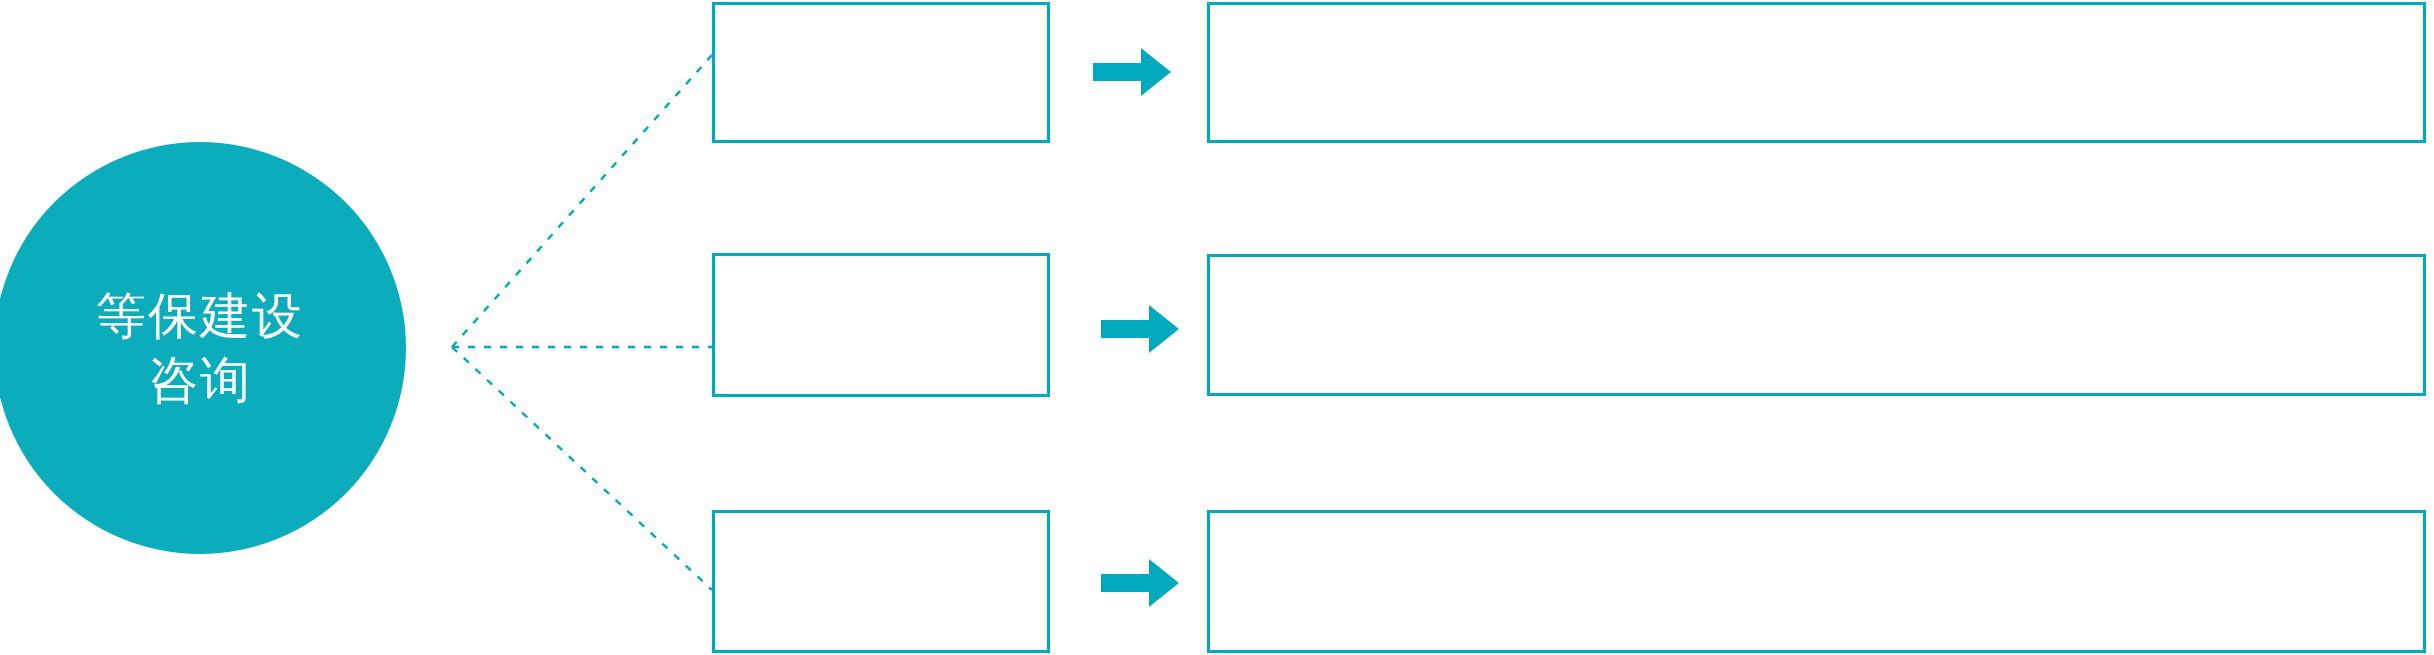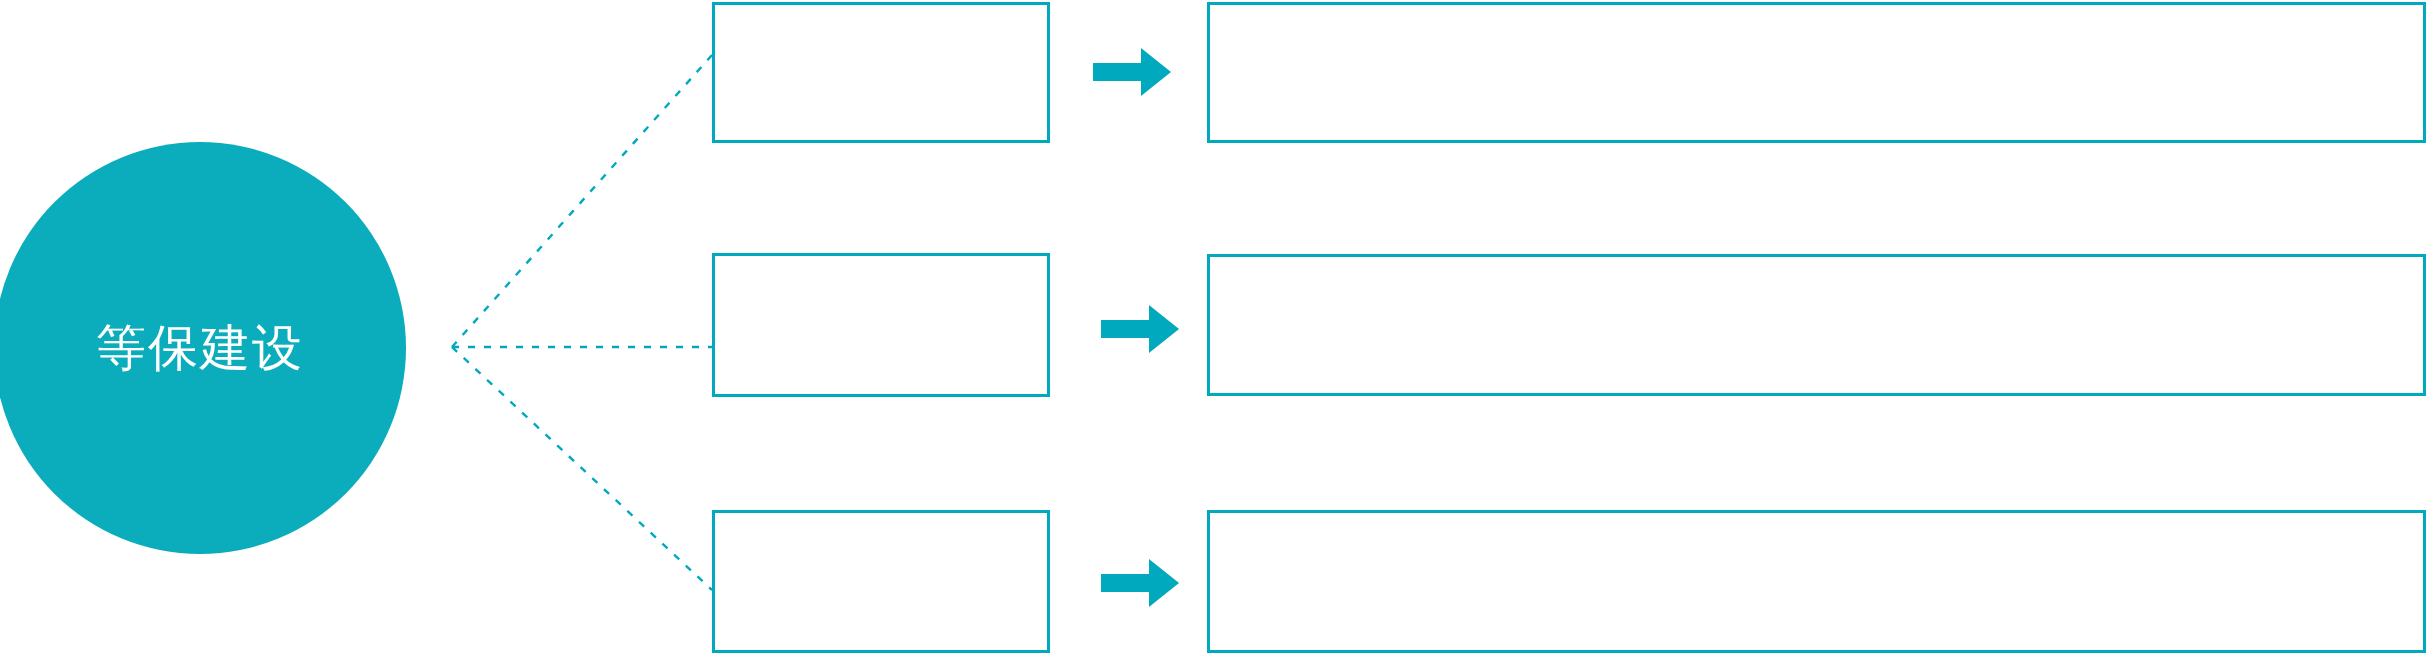--- a/index.html
+++ b/index.html
@@ -114,20 +114,21 @@
   #row-3 .arrow      { left: 1101px; top: 559px; }
   #row-3 .detail-box { left: 1207px; top: 510px; width: 1219px; height: 143px; }
 </style>
 </head>
 <body>
 
 <div id="canvas">
 
   <div class="hub">
     <span class="hub-line">等保建设</span>
+    <span class="hub-line">咨询</span>
   </div>
 
   <svg class="connectors" viewBox="0 0 2434 655" xmlns="http://www.w3.org/2000/svg">
     <g stroke="#00a9be" stroke-width="2.4" fill="none" stroke-linecap="butt">
       <line x1="452" y1="347" x2="712" y2="55" stroke-dasharray="7 9"></line>
       <line x1="452" y1="347" x2="712" y2="347" stroke-dasharray="7 9"></line>
       <line x1="452" y1="347" x2="712" y2="590" stroke-dasharray="7 9"></line>
     </g>
   </svg>
 

